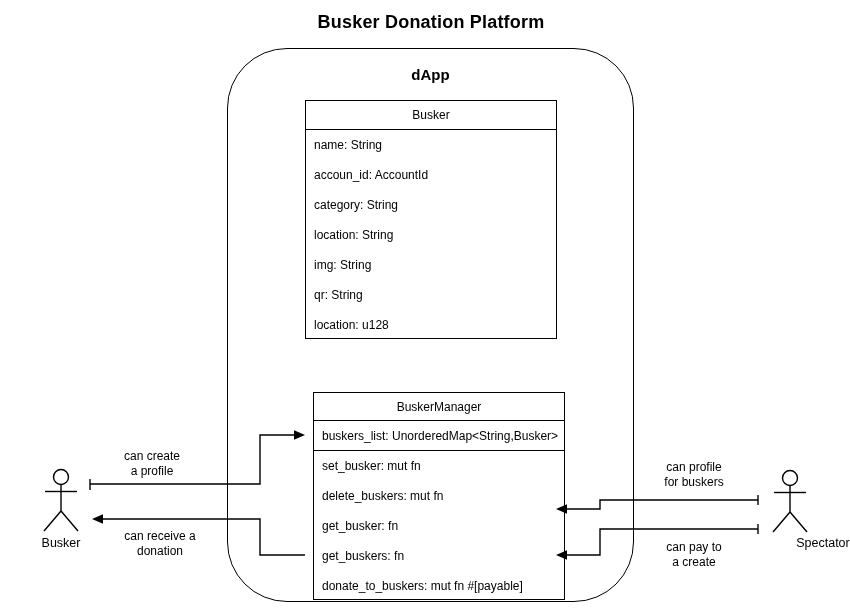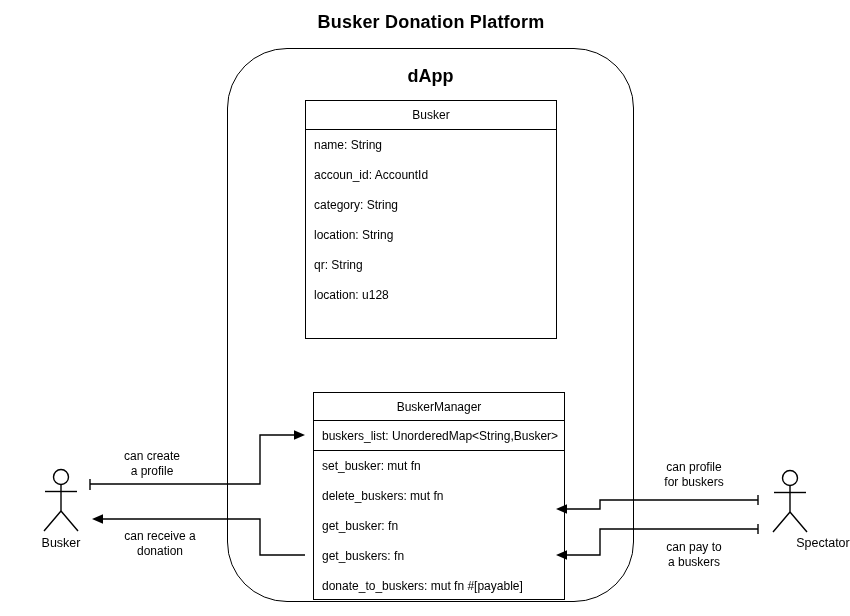--- a/index.html
+++ b/index.html
@@ -36,21 +36,21 @@
     border-radius: 60px;
     box-sizing: border-box;
     background: transparent;
   }
   .dapp-label {
     position: absolute;
     left: 227px;
     top: 66px;
     width: 407px;
     text-align: center;
-    font-size: 18px;
+    font-size: 15px;
     font-weight: bold;
   }
   .class-box {
     position: absolute;
     border: 1.4px solid #000000;
     background: #ffffff;
     box-sizing: border-box;
     font-size: 12px;
   }
   .class-box .hdr {
@@ -105,20 +105,21 @@
 
   <div class="dapp-container"></div>
   <div class="dapp-label">dApp</div>
 
   <div class="class-box busker-box">
     <div class="hdr">Busker</div>
     <div class="row">name: String</div>
     <div class="row">accoun_id: AccountId</div>
     <div class="row">category: String</div>
     <div class="row">location: String</div>
+    <div class="row">img: String</div>
     <div class="row">qr: String</div>
     <div class="row">location: u128</div>
   </div>
 
   <div class="class-box manager-box">
     <div class="hdr">BuskerManager</div>
     <div class="row sep">buskers_list: UnorderedMap&lt;String,Busker&gt;</div>
     <div class="row">set_busker: mut fn</div>
     <div class="row">delete_buskers: mut fn</div>
     <div class="row">get_busker: fn</div>
@@ -178,16 +179,16 @@
   <div class="edge-label" style="left:100px; top:529px;">
     <div>can receive a</div>
     <div>donation</div>
   </div>
   <div class="edge-label" style="left:634px; top:460px;">
     <div>can profile</div>
     <div>for buskers</div>
   </div>
   <div class="edge-label" style="left:634px; top:540px;">
     <div>can pay to</div>
-    <div>a buskers</div>
+    <div>a create</div>
   </div>
 
 </div>
 
 </body></html>

